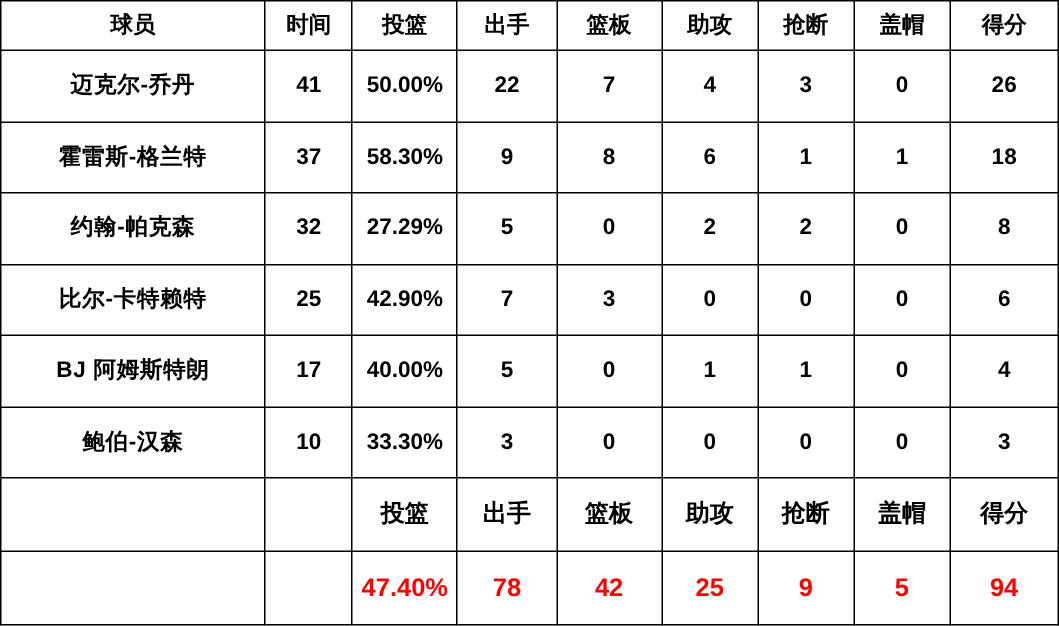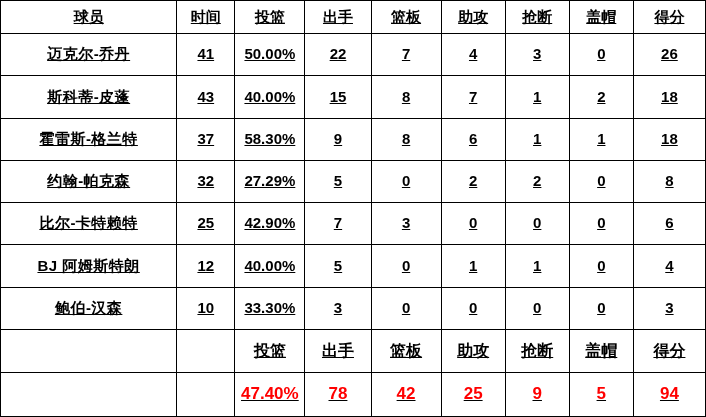--- a/index.html
+++ b/index.html
@@ -11,21 +11,20 @@
     width: 706px;
     height: 417px;
     font-family: "Liberation Sans", "DejaVu Sans", sans-serif;
     color: #000000;
     overflow: hidden;
   }
   #sheet {
     width: 706px;
     height: 417px;
     position: relative;
-    text-decoration: underline;
   }
   table.stats {
     border-collapse: collapse;
     table-layout: fixed;
     width: 706px;
     height: 417px;
   }
   table.stats td, table.stats th {
     border: 1px solid #000000;
     text-align: center;
@@ -110,31 +109,20 @@
         <td>41</td>
         <td>50.00%</td>
         <td>22</td>
         <td>7</td>
         <td>4</td>
         <td>3</td>
         <td>0</td>
         <td>26</td>
       </tr>
       <tr>
-        <td class="name">斯科蒂-皮蓬</td>
-        <td>43</td>
-        <td>40.00%</td>
-        <td>15</td>
-        <td>8</td>
-        <td>7</td>
-        <td>1</td>
-        <td>2</td>
-        <td>18</td>
-      </tr>
-      <tr>
         <td class="name">霍雷斯-格兰特</td>
         <td>37</td>
         <td>58.30%</td>
         <td>9</td>
         <td>8</td>
         <td>6</td>
         <td>1</td>
         <td>1</td>
         <td>18</td>
       </tr>
@@ -155,21 +143,21 @@
         <td>42.90%</td>
         <td>7</td>
         <td>3</td>
         <td>0</td>
         <td>0</td>
         <td>0</td>
         <td>6</td>
       </tr>
       <tr>
         <td class="name">BJ 阿姆斯特朗</td>
-        <td>12</td>
+        <td>17</td>
         <td>40.00%</td>
         <td>5</td>
         <td>0</td>
         <td>1</td>
         <td>1</td>
         <td>0</td>
         <td>4</td>
       </tr>
       <tr>
         <td class="name">鲍伯-汉森</td>

